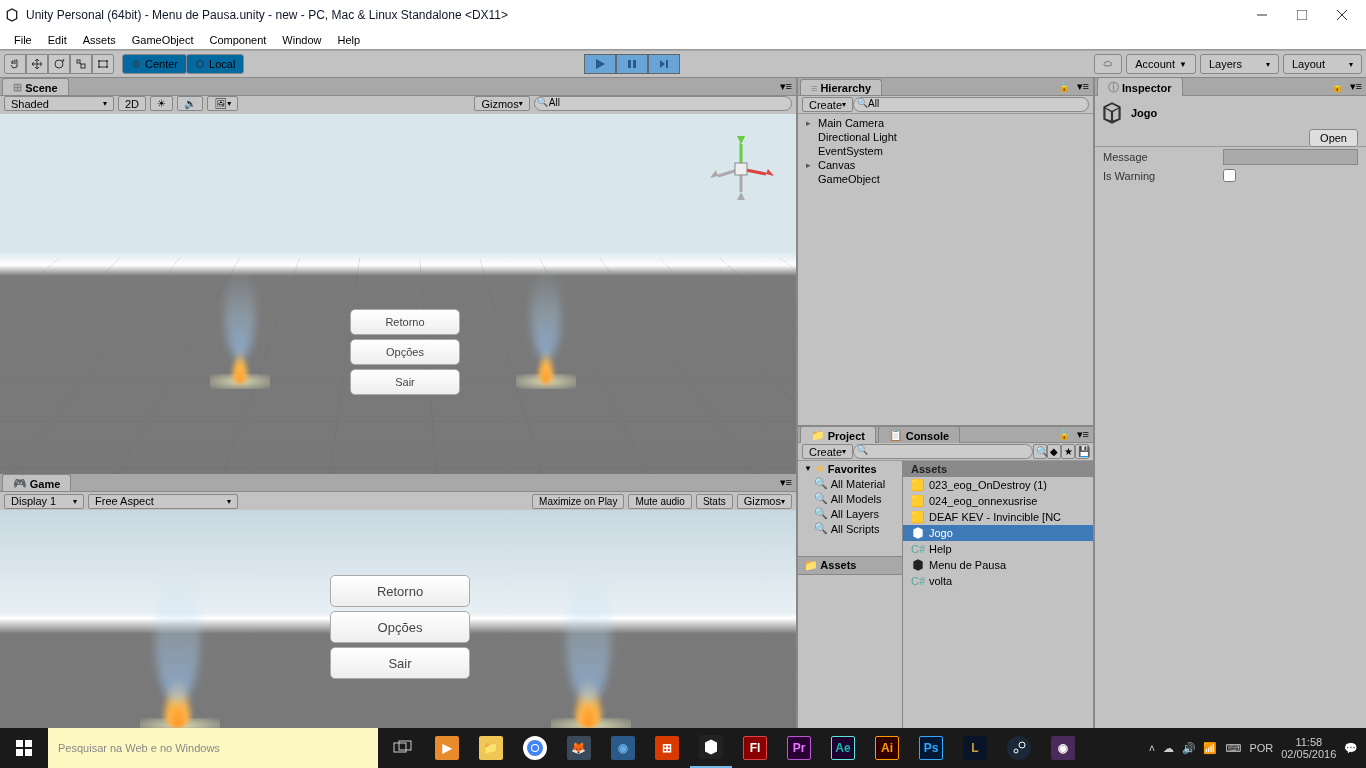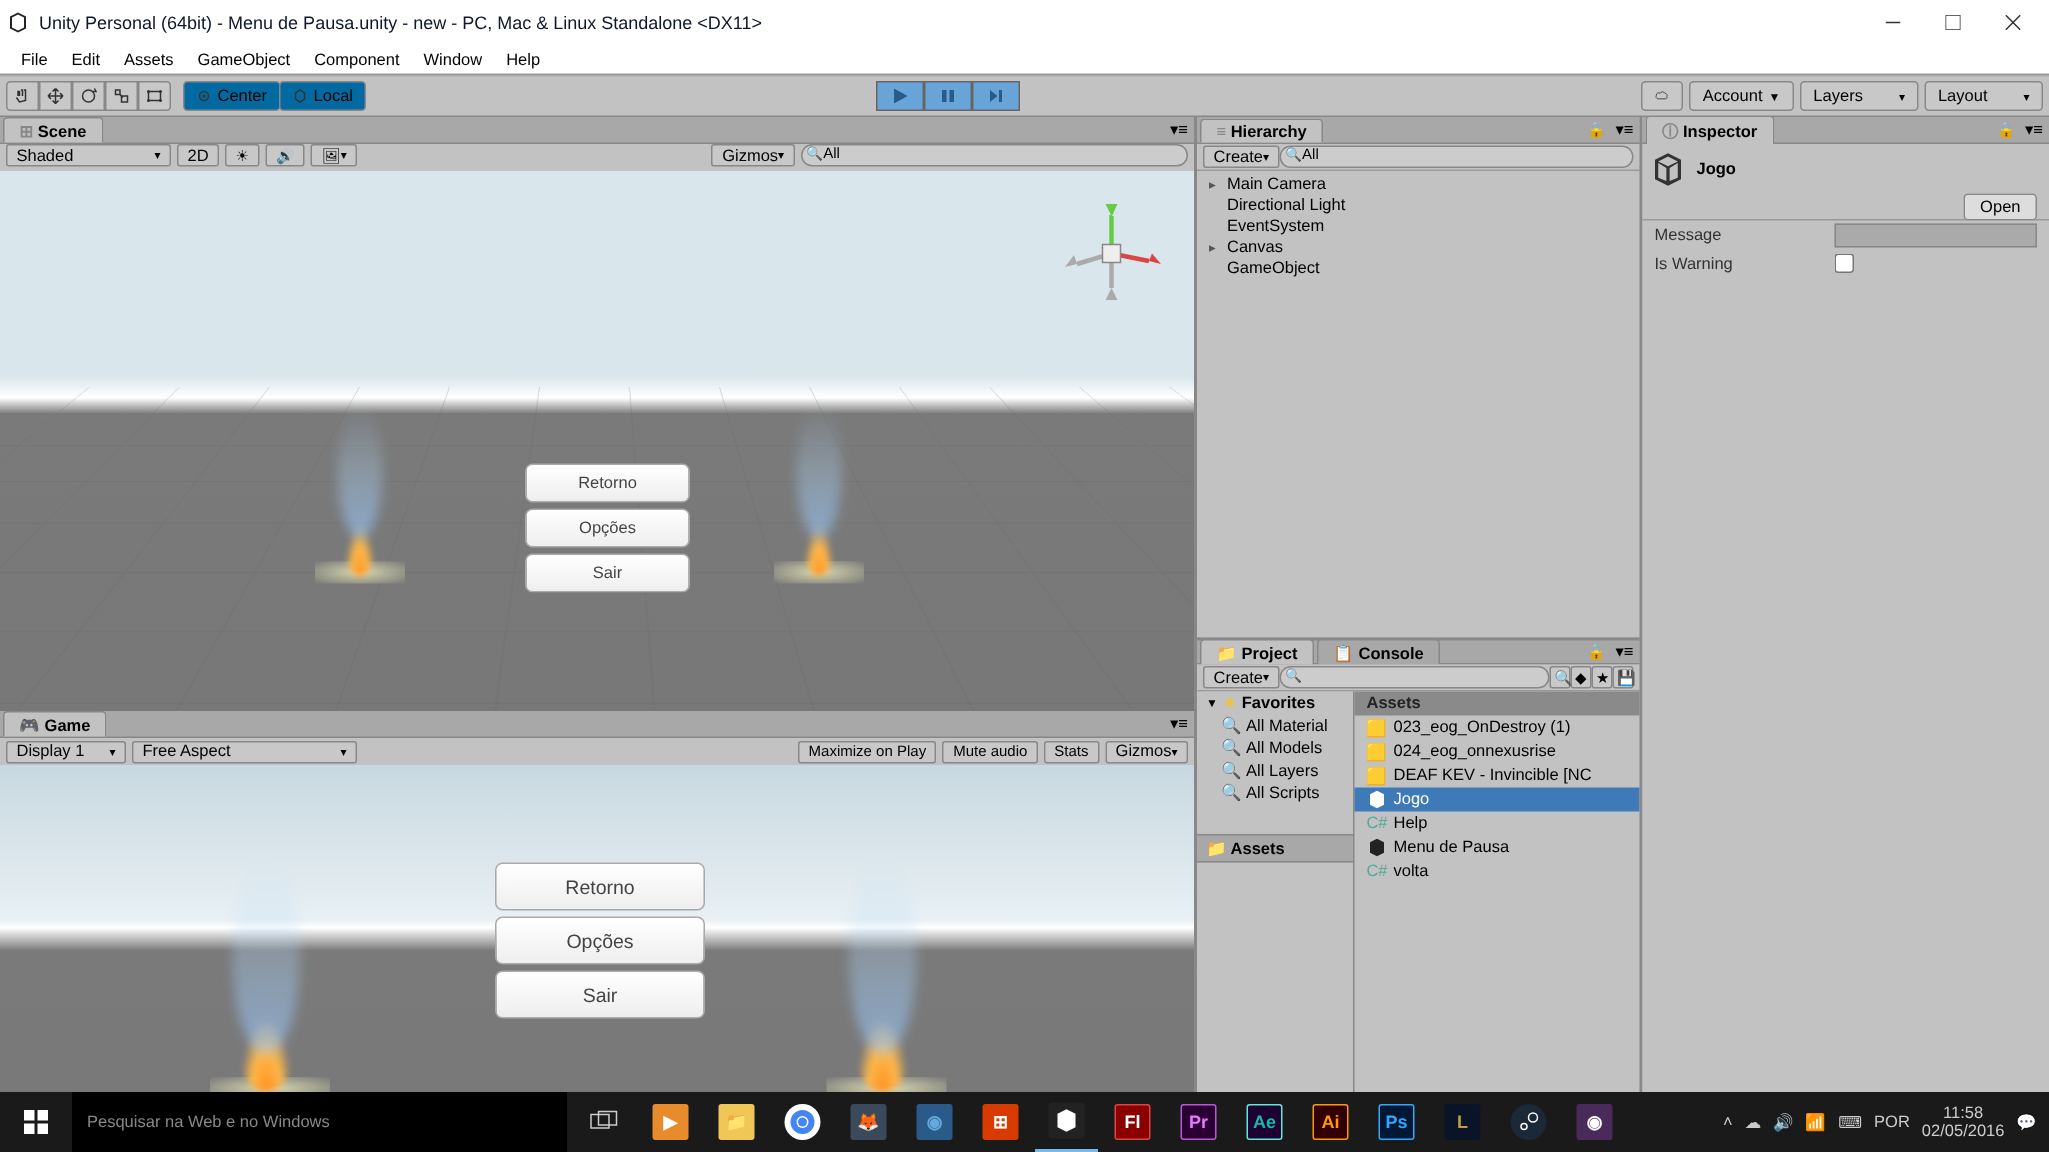--- a/index.html
+++ b/index.html
@@ -112,21 +112,21 @@
 .openbtn { border: 1px solid #888; background: #ddd; padding: 2px 10px; border-radius: 3px; margin-right: 4px; }
 .insprow { display: flex; padding: 2px 8px; align-items: center; }
 .insprow .label { width: 120px; color: #333; }
 .insprow .field { flex: 1; height: 16px; border: 1px solid #888; background: #aaa; }
 .insprow input[type=checkbox] { width: 13px; height: 13px; }
 
 
 .taskbar { position: absolute; bottom: 0; left: 0; right: 0; height: 40px; background: #1a1a1a; display: flex; align-items: center; color: #ccc; }
 .start { width: 48px; height: 40px; display: flex; align-items: center; justify-content: center; }
 .start svg { width: 16px; height: 16px; fill: #fff; }
-.searchbox { width: 330px; height: 40px; display: flex; align-items: center; padding-left: 10px; color: #888; background: #000000; }
+.searchbox { width: 330px; height: 40px; display: flex; align-items: center; padding-left: 10px; color: #888; background: #fef9c3; }
 .taskicons { display: flex; gap: 2px; margin-left: 4px; }
 .tbicon { width: 42px; height: 40px; display: flex; align-items: center; justify-content: center; position: relative; }
 .tbicon .sq { width: 24px; height: 24px; border-radius: 2px; display: flex; align-items: center; justify-content: center; font-size: 12px; font-weight: bold; }
 .tray { margin-left: auto; display: flex; align-items: center; gap: 8px; padding-right: 8px; color: #ccc; font-size: 10px; }
 .tray .clock { text-align: center; line-height: 12px; }
 
 .unitylogo { width:16px; height:16px; }
 </style>
 </head>
 <body>

